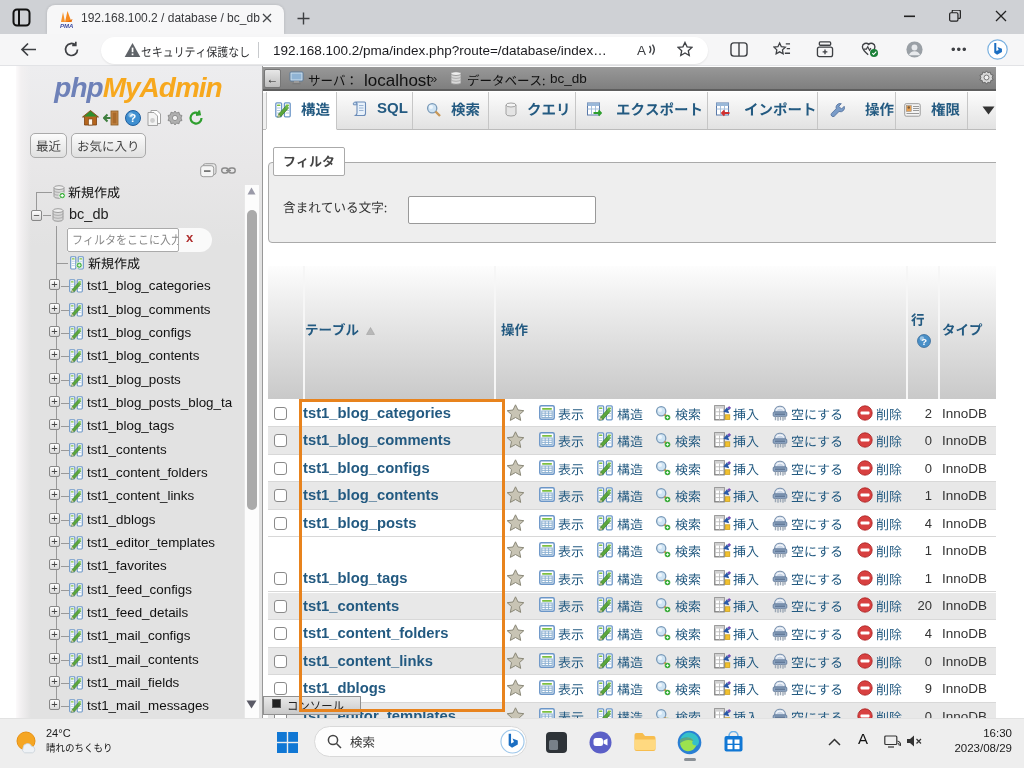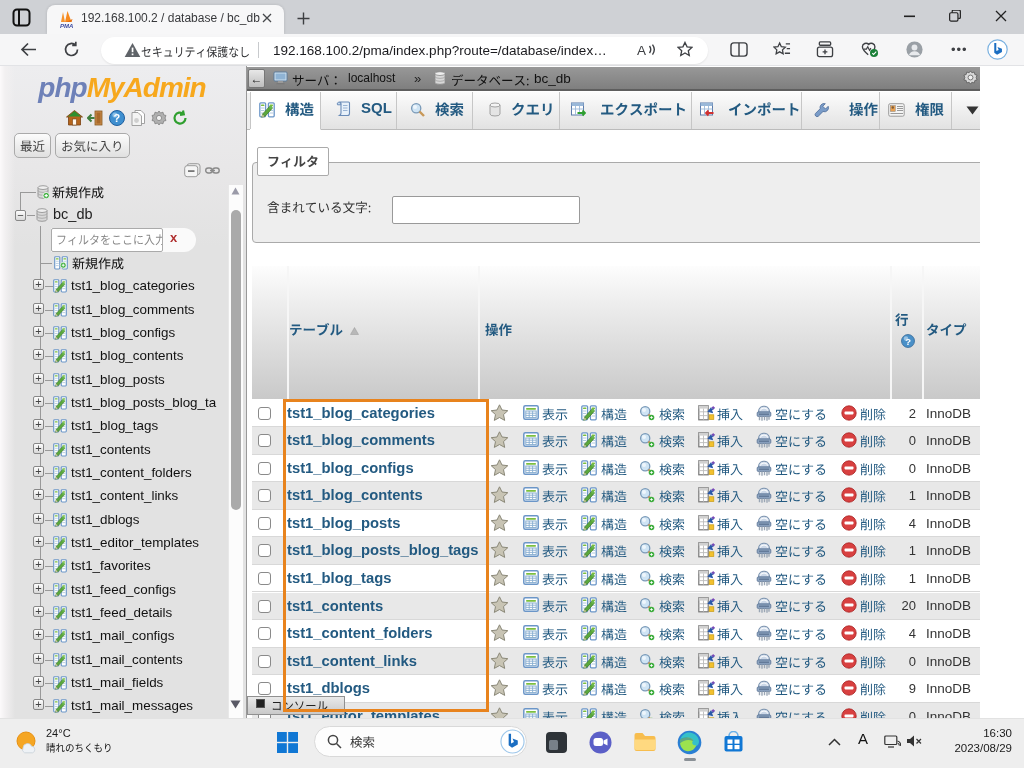--- a/index.html
+++ b/index.html
@@ -7,21 +7,21 @@
 svg.jt{display:inline-block}
 
 #titlebar{left:0;top:0;width:1024px;height:34px;background:#cfd1d5}
 #tab{left:47px;top:5px;width:237px;height:29px;background:#f7f7f8;border-radius:8px 8px 0 0;
   box-shadow:0 0 3px rgba(0,0,0,.15)}
 #tabttl{left:81px;top:11px;font-size:12px;color:#38393c;letter-spacing:0}
 #toolbar{left:0;top:34px;width:1024px;height:32px;background:#f6f6f7;border-bottom:1px solid #e2e3e6}
 #addr{left:101px;top:37px;width:607px;height:27px;background:#fff;border-radius:14px;box-shadow:0 1px 2px rgba(0,0,0,.08)}
 #urltxt{left:273px;top:43px;font-size:13.5px;color:#1b1b1f}
 
-#page{left:0;top:66px;width:980px;height:652px;background:#fff;overflow:hidden}
+#page{left:16px;top:66px;width:980px;height:652px;background:#fff;overflow:hidden}
 
 #sidebar{left:0;top:0;width:247px;height:652px;background:linear-gradient(180deg,#ededef 0,#e8e7e8 100px,#e2e2e2 180px,#e2e2e2 100%);border-right:1px solid #999}
 #sideedge{left:0;top:0;width:16px;height:652px;background:linear-gradient(90deg,#fcfafb 0px,#f2f0f1 5px,rgba(226,226,226,0) 15px)}
 #logo{left:0;top:6px;width:244px;text-align:center;font-size:28px;font-weight:bold;font-style:italic;letter-spacing:-1px}
 #logo .p1{color:#6e81b8}#logo .p2{color:#f7a81d}
 .navbtn{position:absolute;height:25px;border:1px solid #aaa;border-radius:5px;
  background:linear-gradient(#fcfcfc,#e0e0e0);text-align:center}
 .tree-line{position:absolute;background:#999;width:1px}
 .tree-hline{position:absolute;background:#999;height:1px}
 .pmbox{position:absolute;width:11px;height:11px;border:1px solid #888;border-radius:2px;
@@ -805,21 +805,21 @@
 <rect x="1" y="1" width="13" height="9" rx="1" fill="#cfe0ef" stroke="#5a7a9a"></rect>
 <rect x="2.5" y="2.5" width="10" height="6" fill="#8fb3d4"></rect>
 <rect x="5" y="10" width="5" height="2" fill="#9a9a9a"></rect>
       <rect x="3.5" y="12" width="8" height="1.4" fill="#7a7a7a"></rect>
     </svg>
     <div class="ab" style="left:292px;top:6px"><svg class="jt" width="49.9" height="16.9" style="vertical-align:top;">
         <g transform="translate(0,13.3) scale(0.0125,-0.0130)">
           <use href="#s_server" fill="#111"></use>
         </g>
       </svg></div>
-    <div class="ab" style="left:348px;top:5px;font-size:12px;color:#111">localhost</div>
+    <div class="ab" style="left:348px;top:5px;font-size:17px;color:#111">localhost</div>
     <div class="ab" style="left:414px;top:5px;font-size:13px;color:#222">»</div>
     <svg class="ab" style="left:433px;top:5px" width="14" height="14" viewBox="0 0 14 14">
 <path d="M2 2.6 V11.4 A5 1.9 0 0 0 12 11.4 V2.6 Z" fill="#d8d8d8" stroke="#8a8a8a" stroke-width="0.8"></path>
 <ellipse cx="7" cy="2.6" rx="5" ry="1.9" fill="#efefef" stroke="#8a8a8a" stroke-width="0.8"></ellipse>
 <path d="M2 5.5 a5 1.9 0 0 0 10 0 M2 8.4 a5 1.9 0 0 0 10 0" fill="none" stroke="#9a9a9a" stroke-width="0.7"></path>
     </svg>
     <div class="ab" style="left:451px;top:6px"><svg class="jt" width="78.3" height="16.9" style="vertical-align:top;">
         <g transform="translate(0,13.3) scale(0.0125,-0.0130)">
           <use href="#s_dbase" fill="#111"></use>
         </g>
@@ -1397,24 +1397,20 @@
       <rect x="3.5" y="6.6" width="9" height="2.8" rx="0.8" fill="#fff"></rect>
     </svg>
     <div class="ab acttxt" style="left:860px;top:449.78px"><svg class="jt" width="26.0" height="16.9" style="vertical-align:top;">
         <g transform="translate(0,13.3) scale(0.0130,-0.0130)">
           <use href="#s_a_sakujo" fill="#235a81"></use>
         </g>
       </svg></div>
     <div class="ab num" style="left:885px;top:449.78px;width:31px;text-align:right">4</div>
     <div class="ab num" style="left:926px;top:449.78px;font-size:13.5px">InnoDB</div>
     <div class="ab num" style="left:987px;top:449.78px">ut</div>
-    <div class="drow alt ab" style="top:471.4px;height:27.57px">
-      <div class="chk"></div>
-      <div class="nm">tst1_blog_posts_blog_tags</div>
-    </div>
     <svg class="ab" style="left:490px;top:475.35px" width="19" height="18" viewBox="0 0 19 18">
 <path d="M9.5 0.8 L12 6 L17.8 6.7 L13.5 10.6 L14.7 16.4 L9.5 13.5 L4.3 16.4 L5.5 10.6 L1.2 6.7 L7 6 Z" fill="#c8c4b4" stroke="#8a8878" stroke-width="1"></path>
     </svg>
     <svg class="ab" style="left:523px;top:476.35px" width="16" height="15" viewBox="0 0 16 15">
 <rect x="0.8" y="0.8" width="14.4" height="13.4" rx="1.5" fill="#fff" stroke="#6b96c8" stroke-width="1.5"></rect>
 <rect x="3" y="3" width="10" height="1.7" rx="0.8" fill="#7cbf3f"></rect>
 <rect x="2.8" y="6" width="10.4" height="6.6" fill="none" stroke="#88aed0" stroke-width="1"></rect>
 <path d="M2.8 8.2 h10.4 M2.8 10.4 h10.4 M6.2 6 v6.6 M9.6 6 v6.6" stroke="#88aed0" stroke-width="0.9"></path>
     </svg>
     <div class="ab acttxt" style="left:542px;top:477.35px"><svg class="jt" width="26.0" height="16.9" style="vertical-align:top;">

